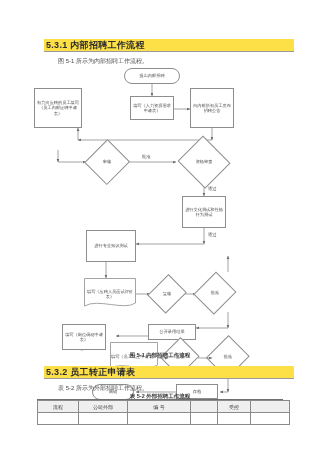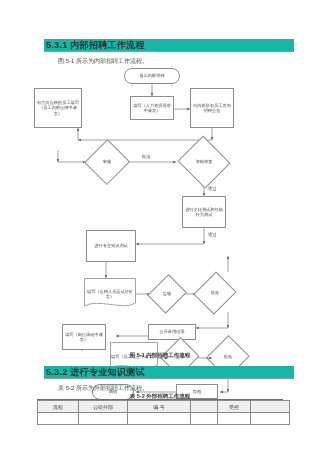--- a/index.html
+++ b/index.html
@@ -18,21 +18,21 @@
     left: 0; top: 0;
     width: 320px; height: 453px;
   }
 
   
   .h-sec {
     position: absolute;
     left: 44px;
     width: 250px;
     height: 13px;
-    background: #14b8a6;
+    background: #fde047;
     border-bottom: 1px solid #9a9a9a;
     box-sizing: border-box;
   }
   .h-sec .h-txt {
     position: absolute;
     left: 2px; top: 0px;
     font-size: 9px;
     font-weight: bold;
     color: #2c2c2c;
     letter-spacing: 0.3px;
@@ -311,21 +311,21 @@
     </svg>
 
     <div class="edge-label" style="left:142px; top:88px;">批准</div>
     <div class="edge-label" style="left:208px; top:120px;">通过</div>
     <div class="edge-label" style="left:208px; top:166px;">通过</div>
   </div>
 
   <div class="fig-cap" id="cap51">图 5-1  内部招聘工作流程</div>
 
   <div class="h-sec" id="h532">
-    <span class="h-txt">5.3.2  进行专业知识测试</span>
+    <span class="h-txt">5.3.2  员工转正申请表</span>
   </div>
 
   <div class="para" id="p532">表 5-2 所示为外部招聘工作流程。</div>
 
   <div class="fig-cap" id="cap52">表 5-2  外部招聘工作流程</div>
 
   <div class="rule" id="rule-top"></div>
 
   <table id="tbl">
     <tbody>

